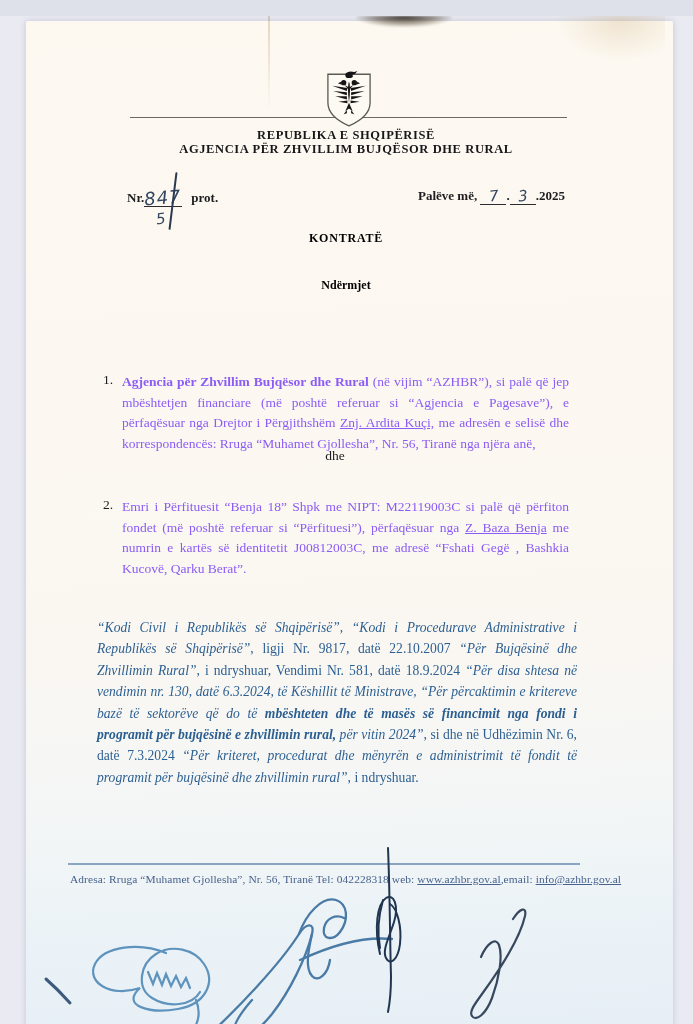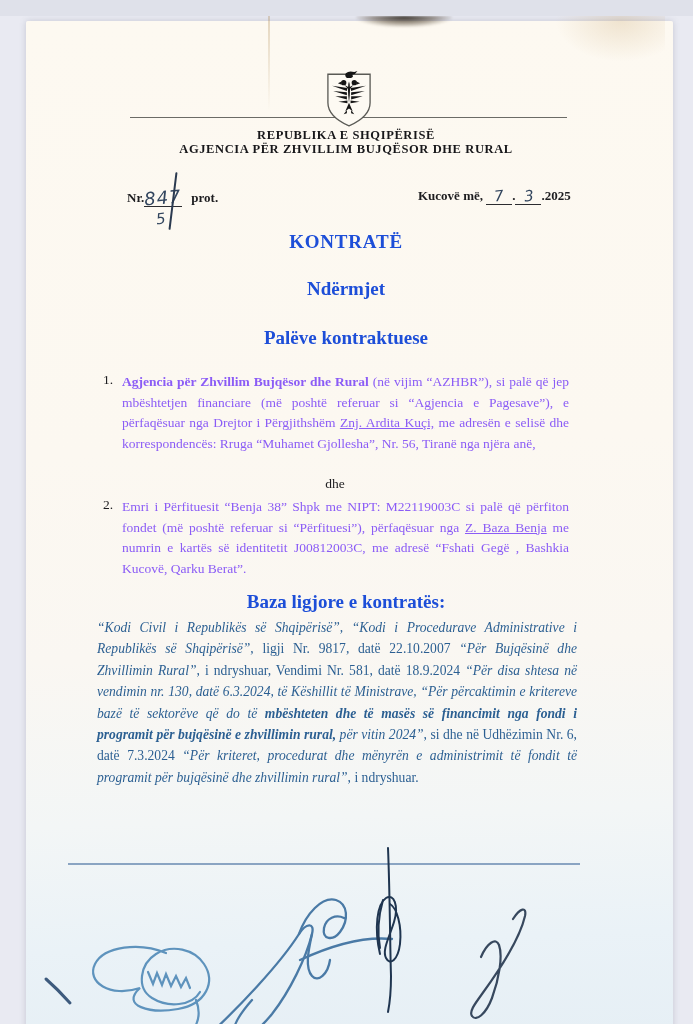--- a/index.html
+++ b/index.html
@@ -34,32 +34,32 @@
   .prot{left:127px;top:169px;font-size:13px;font-weight:bold;white-space:nowrap;}
   .blank-847{display:inline-block;min-width:34px;border-bottom:1.3px solid #2c2c30;text-align:center;vertical-align:baseline;}
   .hand{font-family:"DejaVu Sans",sans-serif;font-style:italic;color:#32455e;font-weight:normal;}
   .hand-847{display:inline-block;font-size:18px;transform:rotate(-5deg) translateY(2px);letter-spacing:1px;}
   .prot-slash{left:172px;top:156px;width:2px;height:58px;background:#2b3a50;transform:rotate(7deg);border-radius:2px;}
   .hand-5{left:156px;top:194px;font-size:15px;transform:rotate(-8deg);}
   .dateline{left:418px;top:170px;font-size:13px;font-weight:bold;white-space:nowrap;}
   .date-blank{display:inline-block;width:26px;border-bottom:1.2px solid #2c2c30;text-align:center;}
   .hand-digit{display:inline-block;font-size:15px;transform:rotate(-6deg) translateY(1px);}
   
-  .center-heading{left:66px;width:560px;text-align:center;font-weight:bold;font-size:19px;color:#1d4ed8;}
+  .center-heading{left:66px;width:560px;text-align:center;font-weight:bold;font-size:12px;color:#000000;}
   .h-kontrate{top:215px;letter-spacing:.8px;}
   .h-ndermjet{top:262px;}
   .h-paleve{top:311px;}
   .h-baza{top:575px;}
   
   .num{font-size:13.5px;}
   .num1{left:103px;top:356px;}
   .num2{left:103px;top:481px;}
   .para{font-size:13.5px;line-height:20.5px;text-align:justify;color:#8b5cf6;}
   .para1{left:122px;top:356px;width:447px;}
-  .dhe{left:110px;top:460px;width:450px;text-align:center;font-size:13.5px;}
+  .dhe{left:110px;top:432px;width:450px;text-align:center;font-size:13.5px;}
   .para2{left:122px;top:481px;width:447px;}
   .u{text-decoration:underline;}
   .legal-para{left:97px;top:601px;width:480px;font-size:13.6px;line-height:21.4px;text-align:justify;}
   .seg-i{font-style:italic;}
   .seg-bi{font-style:italic;font-weight:bold;}
   
   .footer-rule{left:68px;top:847px;width:512px;height:1.5px;background:#8aa4c2;}
   .footer-text{left:70px;top:857px;width:525px;font-size:11.4px;white-space:nowrap;letter-spacing:.1px;}
   .sig-layer{left:0;top:0;width:693px;height:1024px;pointer-events:none;}
 </style>
@@ -102,46 +102,47 @@
   <div class="abs org-line org1">REPUBLIKA E SHQIPËRISË</div>
   <div class="abs org-line org2">AGJENCIA PËR ZHVILLIM BUJQËSOR DHE RURAL</div>
 
   <div class="abs prot">
     <span>Nr.</span><span class="blank-847"><span class="hand hand-847">847</span></span>&nbsp;&nbsp;&nbsp;<span>prot.</span>
   </div>
   <div class="abs prot-slash"></div>
   <div class="abs hand hand-5">5</div>
 
   <div class="abs dateline">
-    <span>Kucovë më,</span>
+    <span>Palëve më,</span>
     <span class="date-blank"><span class="hand hand-digit">7</span></span><span>.</span><span class="date-blank"><span class="hand hand-digit">3</span></span><span>.2025</span>
   </div>
 
   <div class="abs center-heading h-kontrate">KONTRATË</div>
   <div class="abs center-heading h-ndermjet">Ndërmjet</div>
-  <div class="abs center-heading h-paleve">Palëve kontraktuese</div>
 
   <div class="abs num num1">1.</div>
   <div class="abs para para1">
     <b>Agjencia për Zhvillim Bujqësor dhe Rural</b><span> (në vijim “AZHBR”), si palë që jep mbështetjen financiare (më poshtë referuar si “Agjencia e Pagesave”), e përfaqësuar nga Drejtor i Përgjithshëm </span><span class="u">Znj. Ardita Kuçi,</span><span> me adresën e selisë dhe korrespondencës: Rruga “Muhamet Gjollesha”, Nr. 56, Tiranë nga njëra anë,</span>
   </div>
 
   <div class="abs dhe">dhe</div>
 
   <div class="abs num num2">2.</div>
   <div class="abs para para2">
-    <span>Emri i Përfituesit “Benja 38” Shpk me NIPT: M22119003C si palë që përfiton fondet (më poshtë referuar si “Përfituesi”), përfaqësuar nga </span><span class="u">Z. Baza Benja</span><span> me numrin e kartës së identitetit J00812003C, me adresë “Fshati Gegë , Bashkia Kucovë, Qarku Berat”.</span>
+    <span>Emri i Përfituesit “Benja 18” Shpk me NIPT: M22119003C si palë që përfiton fondet (më poshtë referuar si “Përfituesi”), përfaqësuar nga </span><span class="u">Z. Baza Benja</span><span> me numrin e kartës së identitetit J00812003C, me adresë “Fshati Gegë , Bashkia Kucovë, Qarku Berat”.</span>
   </div>
 
-  <div class="abs center-heading h-baza">Baza ligjore e kontratës:</div>
   <div class="abs legal-para" style="color:#2b5f92;">
     <span class="seg-i">“Kodi Civil i Republikës së Shqipërisë”, “Kodi i Procedurave Administrative i Republikës së Shqipërisë”</span><span>, ligji Nr. 9817, datë 22.10.2007 </span><span class="seg-i">“Për Bujqësinë dhe Zhvillimin Rural”</span><span>, i ndryshuar, Vendimi Nr. 581, datë 18.9.2024 </span><span class="seg-i">“Për disa shtesa në vendimin nr. 130, datë 6.3.2024, të Këshillit të Ministrave, “Për përcaktimin e kritereve bazë të sektorëve që do të </span><span class="seg-bi">mbështeten dhe të masës së financimit nga fondi i programit për bujqësinë e zhvillimin rural, </span><span class="seg-i">për vitin 2024”</span><span>, si dhe në Udhëzimin Nr. 6, datë 7.3.2024 </span><span class="seg-i">“Për kriteret, procedurat dhe mënyrën e administrimit të fondit të programit për bujqësinë dhe zhvillimin rural”</span><span>, i ndryshuar.</span>
   </div>
 
   <div class="abs footer-rule"></div>
+  <div class="abs footer-text" style="color:#46618c;">
+    <span>Adresa: Rruga “Muhamet Gjollesha”, Nr. 56, Tiranë Tel: 042228318 web: </span><span class="u">www.azhbr.gov.al</span><span>,email: </span><span class="u">info@azhbr.gov.al</span>
+  </div>
 
   <svg class="abs sig-layer" viewBox="0 0 693 1024">
     <g fill="none" stroke-linecap="round">
 
       <path d="M46 963 C 54 970, 62 978, 70 987" stroke="#3d5a7d" stroke-width="3"></path>
 
       <g stroke="#5e93bd" stroke-width="2.2">
         <path d="M166 937 C 140 926, 104 930, 95 948 C 86 966, 110 982, 140 972 C 120 990, 150 998, 178 993 C 206 988, 216 966, 204 948 C 194 933, 172 928, 156 938 C 140 948, 136 972, 152 982 C 168 992, 192 990, 200 976"></path>
         <path d="M148 956 l5 12 4 -11 5 12 4 -11 5 12 5 -10 5 11 5 -9 4 10"></path>
         <path d="M196 984 C 200 994, 200 1004, 193 1014"></path>

